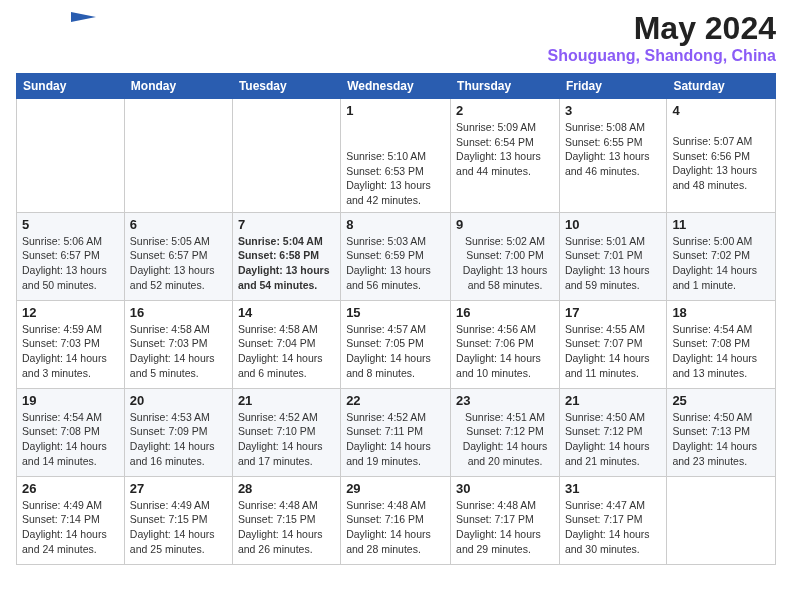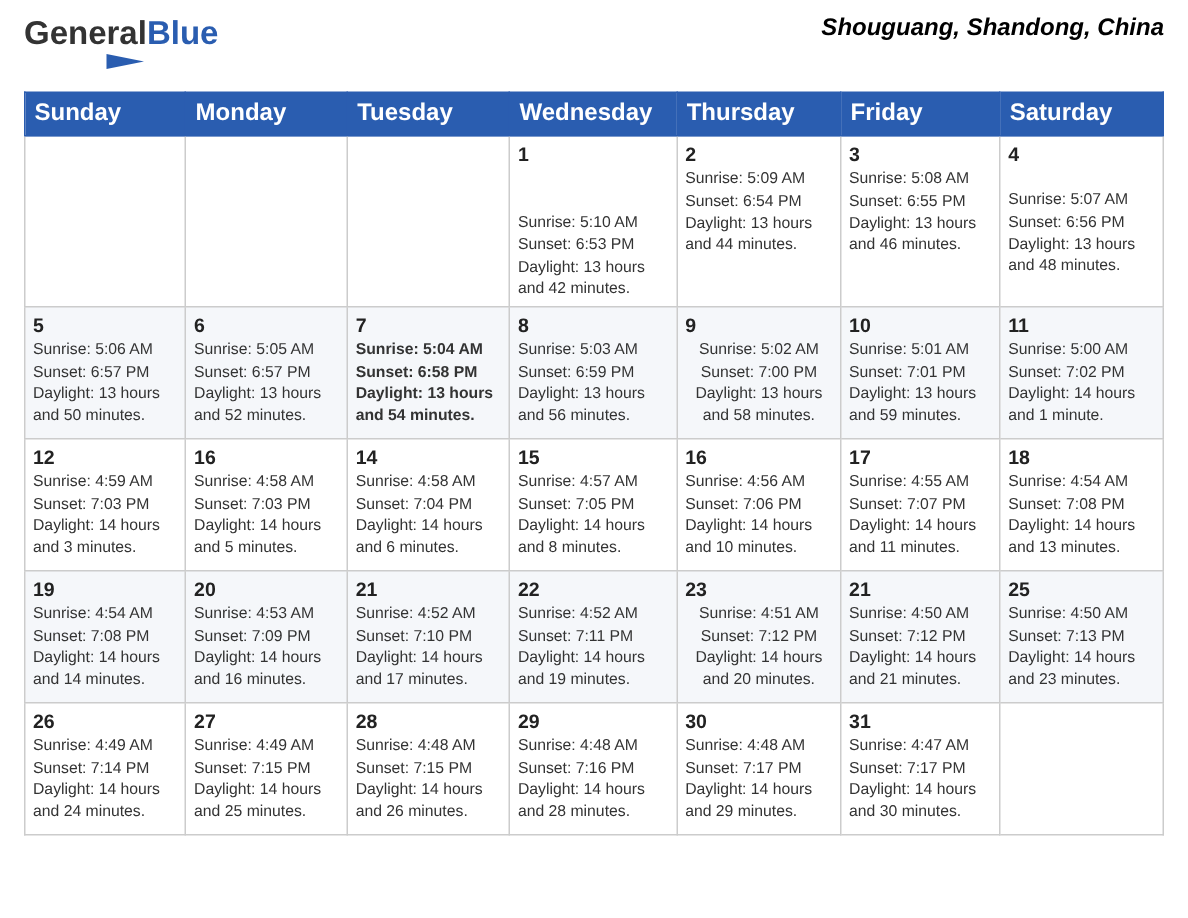--- a/index.html
+++ b/index.html
@@ -39,35 +39,34 @@
     .title-area {
       text-align: right;
     }
     .month-title {
       font-size: 32px;
       font-weight: bold;
       color: #222;
     }
     .location {
       font-size: 16px;
-      color: #000000;
-      font-weight: bold;
-      font-style: italic;
+      color: #8b5cf6;
+      font-weight: bold;
     }
     .calendar {
       width: 100%;
       border-collapse: collapse;
       font-size: 11px;
     }
     .calendar th {
       background: #2a5db0;
       color: #fff;
       text-align: left;
       padding: 5px 6px;
-      font-size: 16px;
+      font-size: 12px;
       font-weight: bold;
       border: 1px solid #2a5db0;
     }
     .calendar td {
       border: 1px solid #ccc;
       vertical-align: top;
       padding: 4px 5px;
       width: 113px;
       min-height: 80px;
       height: 88px;
@@ -92,30 +91,28 @@
       background: #f9f9f9;
     }
   </style>
 </head>
 <body>
 
 <div class="page">
   <div class="header">
     <div class="logo">
       <div>
-        <div class="logo-text">
-          <span class="logo-general">General</span><span class="logo-blue">Blue</span>
-        </div>
         
         <svg width="80" height="14" viewBox="0 0 80 14">
           <polygon points="55,2 80,7 55,12" fill="#2a5db0"></polygon>
         </svg>
       </div>
     </div>
     <div class="title-area">
+      <div class="month-title">May 2024</div>
       <div class="location">Shouguang, Shandong, China</div>
     </div>
   </div>
 
   <table class="calendar">
     <thead>
       <tr>
         <th>Sunday</th>
         <th>Monday</th>
         <th>Tuesday</th>

